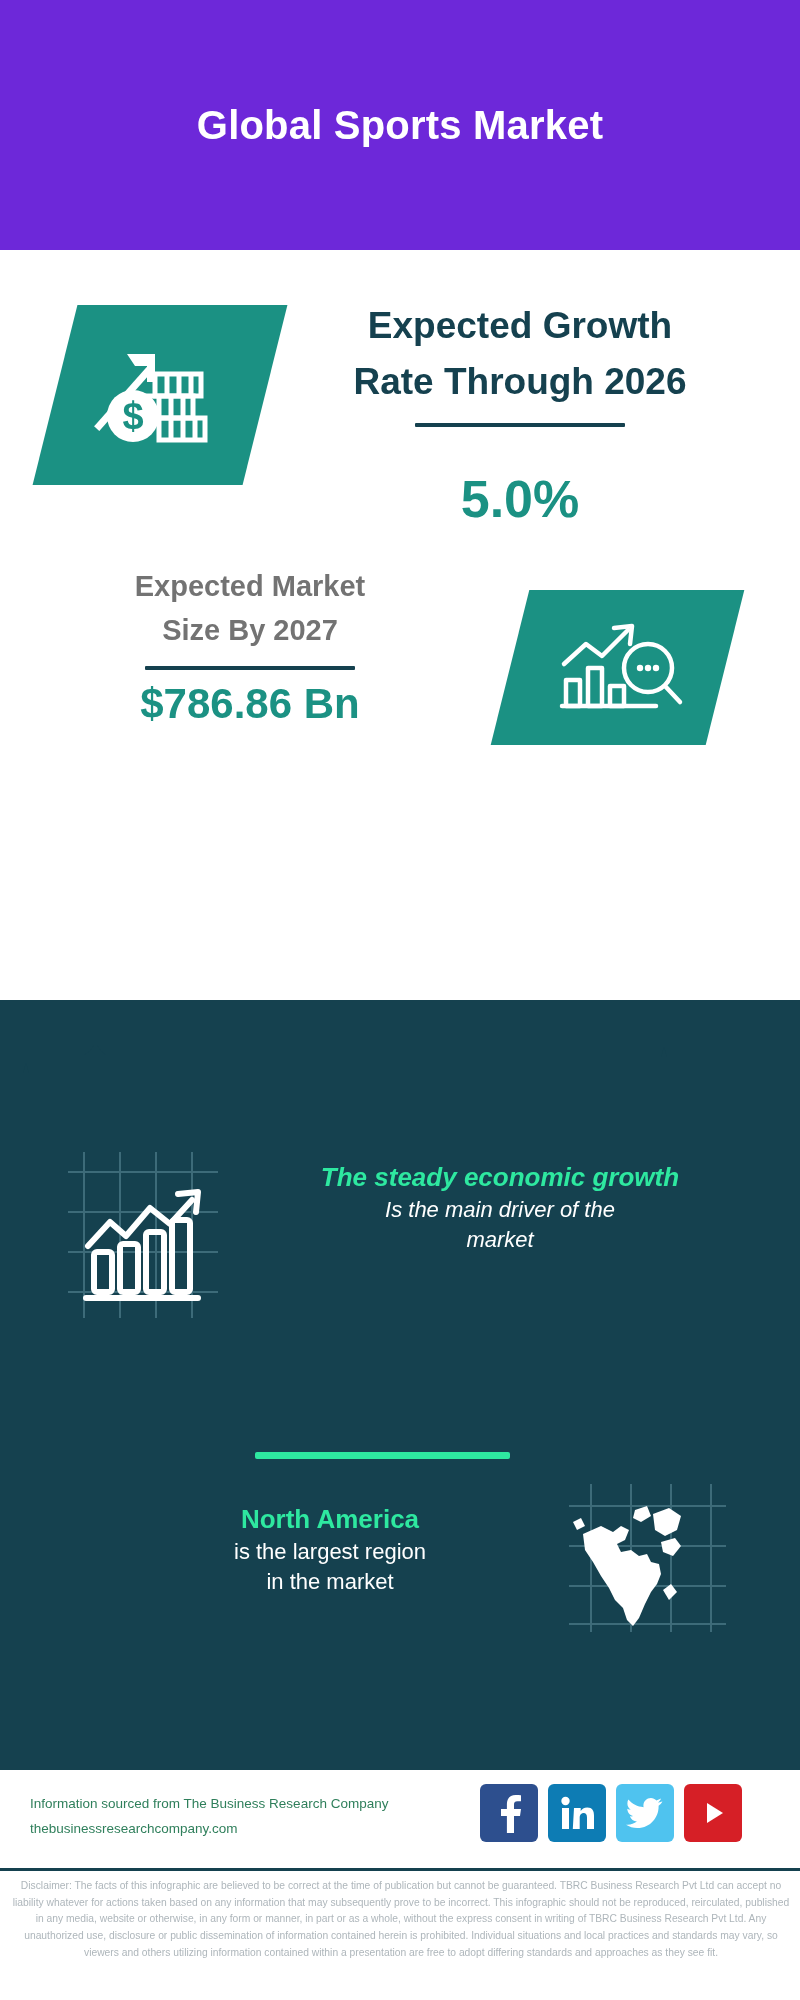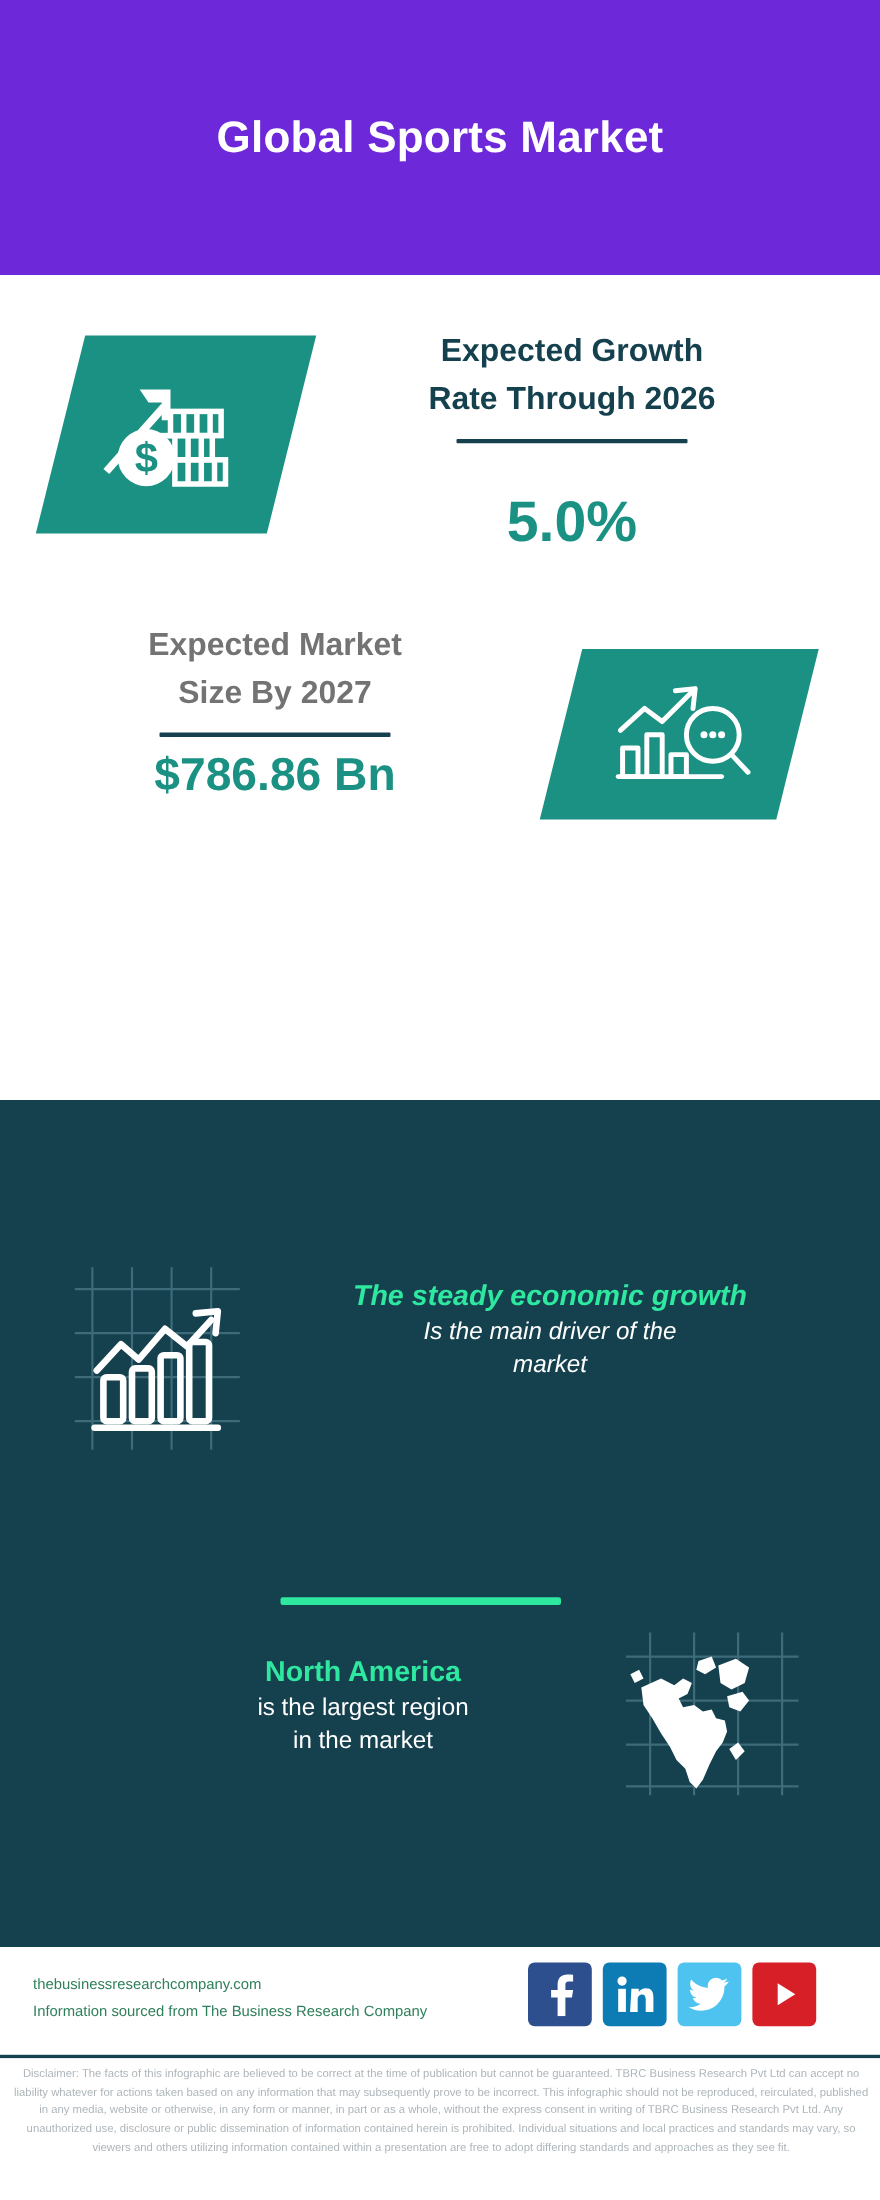--- a/index.html
+++ b/index.html
@@ -33,21 +33,21 @@
   .tile-inner{
     position:absolute;inset:0;
     transform:skewX(14deg);
     display:flex;align-items:center;justify-content:center;
   }
 
   
   .growth-tile{left:55px;top:55px;width:210px;height:180px;}
   .growth-text{position:absolute;left:280px;top:48px;width:480px;text-align:center;}
   .growth-label{
-    color:#15414f;font-size:29px;font-weight:bold;line-height:1.5;
+    color:#15414f;font-size:37px;font-weight:bold;line-height:1.5;
   }
   .rule-dark{
     width:210px;height:4px;background:#15414f;margin:14px auto 10px auto;border-radius:1px;
   }
   .growth-value{
     color:#1b9183;font-size:52px;font-weight:bold;line-height:1.1;margin-top:44px;
   }
 
   
   .size-text{position:absolute;left:30px;top:315px;width:440px;text-align:center;}
@@ -246,22 +246,22 @@
         <path d="M70 30 L82 26 L86 36 L76 42 L68 38 Z"></path>
         <path d="M96 62 L110 58 L116 66 L108 76 L98 72 Z"></path>
         <path d="M98 110 L106 104 L112 112 L104 120 Z"></path>
         <path d="M8 42 L16 38 L20 46 L12 50 Z"></path>
       </g>
     </svg>
   </div>
 
   <div class="srcbar">
     <div class="src-text">
+      <div>Information sourced from The Business Research Company</div>
       <div>thebusinessresearchcompany.com</div>
-      <div>Information sourced from The Business Research Company</div>
     </div>
     <div class="socials">
       <div class="soc s-fb">
         <svg width="34" height="40" viewBox="0 0 34 40">
           <path fill="#ffffff" d="M22 40 V23 h6 l1-7 h-7 v-4.3 c0-2 .6-3.4 3.5-3.4 H29 V2.3
             C28.3 2.2 26.1 2 23.6 2 18.4 2 14.9 5.2 14.9 11 v5 H9 v7 h5.9 v17 Z"></path>
         </svg>
       </div>
       <div class="soc s-li">
         <svg width="36" height="36" viewBox="0 0 36 36">

